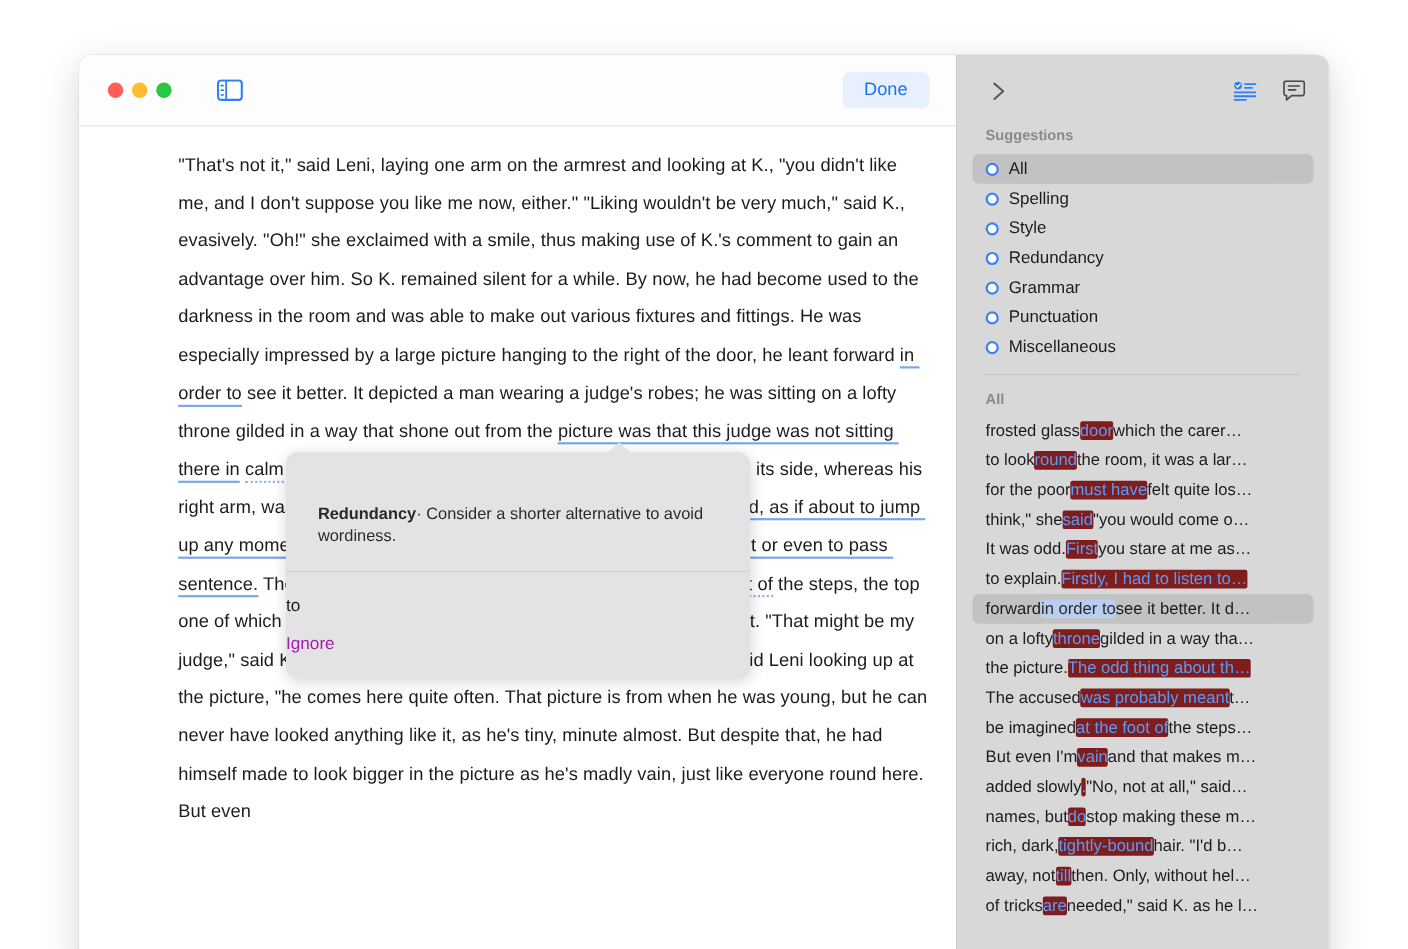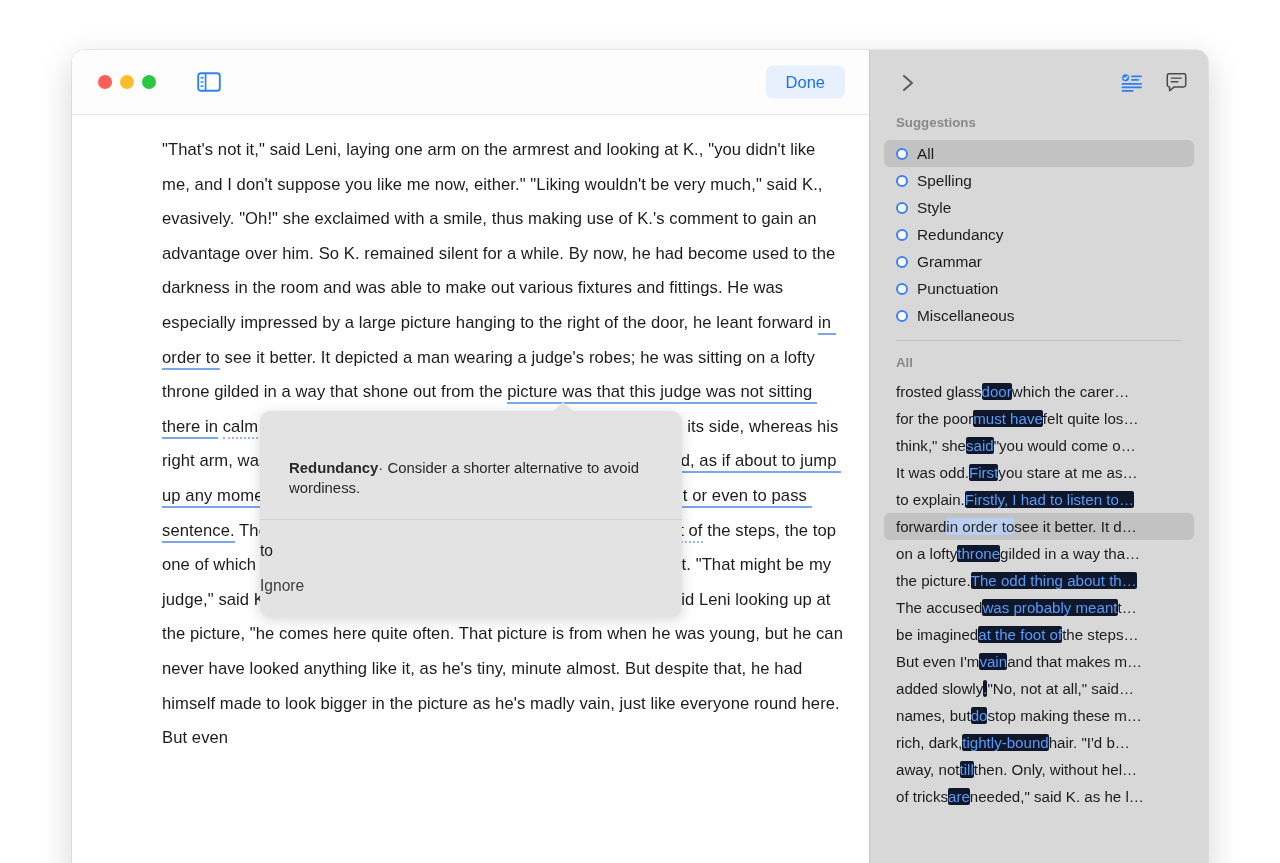--- a/index.html
+++ b/index.html
@@ -125,21 +125,21 @@
   .popover-sep { height: 1px; background: #d2d2d2; }
   .popover-actions { padding: 18px 0 22px 0; text-align: left; }
   .sugg-word {
     font-size: 15.6px;
     color: #1c1c1e;
     padding: 4px 0;
     cursor: pointer;
   }
   .ignore-word {
     font-size: 15.6px;
-    color: #404040;
+    color: #a21caf;
     margin-top: 13px;
     cursor: pointer;
   }
 
   
   .side-pane {
     width: 339px;
     height: 100%;
     background: #d8d8d8;
     display: flex;
@@ -219,21 +219,21 @@
     border-radius: 6px;
     font-size: 15.1px;
     color: #1c1c1e;
     white-space: nowrap;
     overflow: hidden;
     cursor: pointer;
   }
   .sugg-row.active { background: #c2c2c2; }
   .hl {
     color: #5b9bf8;
-    background: #0f172a;
+    background: #7f1d1d;
     border-radius: 2px;
   }
   .sugg-row.active .hl { background: #b9cef0; color: #2b2b2d; }
 </style>
 </head>
 <body>
 
 <div class="desktop">
   <div class="window">
 
@@ -343,20 +343,25 @@
 
       <div class="sugg-head">All</div>
 
       <div class="sugg-list" id="sugg-list">
           <div class="sugg-row">
             <span>frosted glass </span>
             <span class="hl">door</span>
             <span> which the carer…</span>
           </div>
           <div class="sugg-row">
+            <span>to look </span>
+            <span class="hl">round</span>
+            <span> the room, it was a lar…</span>
+          </div>
+          <div class="sugg-row">
             <span>for the poor </span>
             <span class="hl">must have</span>
             <span> felt quite los…</span>
           </div>
           <div class="sugg-row">
             <span>think," she </span>
             <span class="hl">said</span>
             <span> "you would come o…</span>
           </div>
           <div class="sugg-row">

